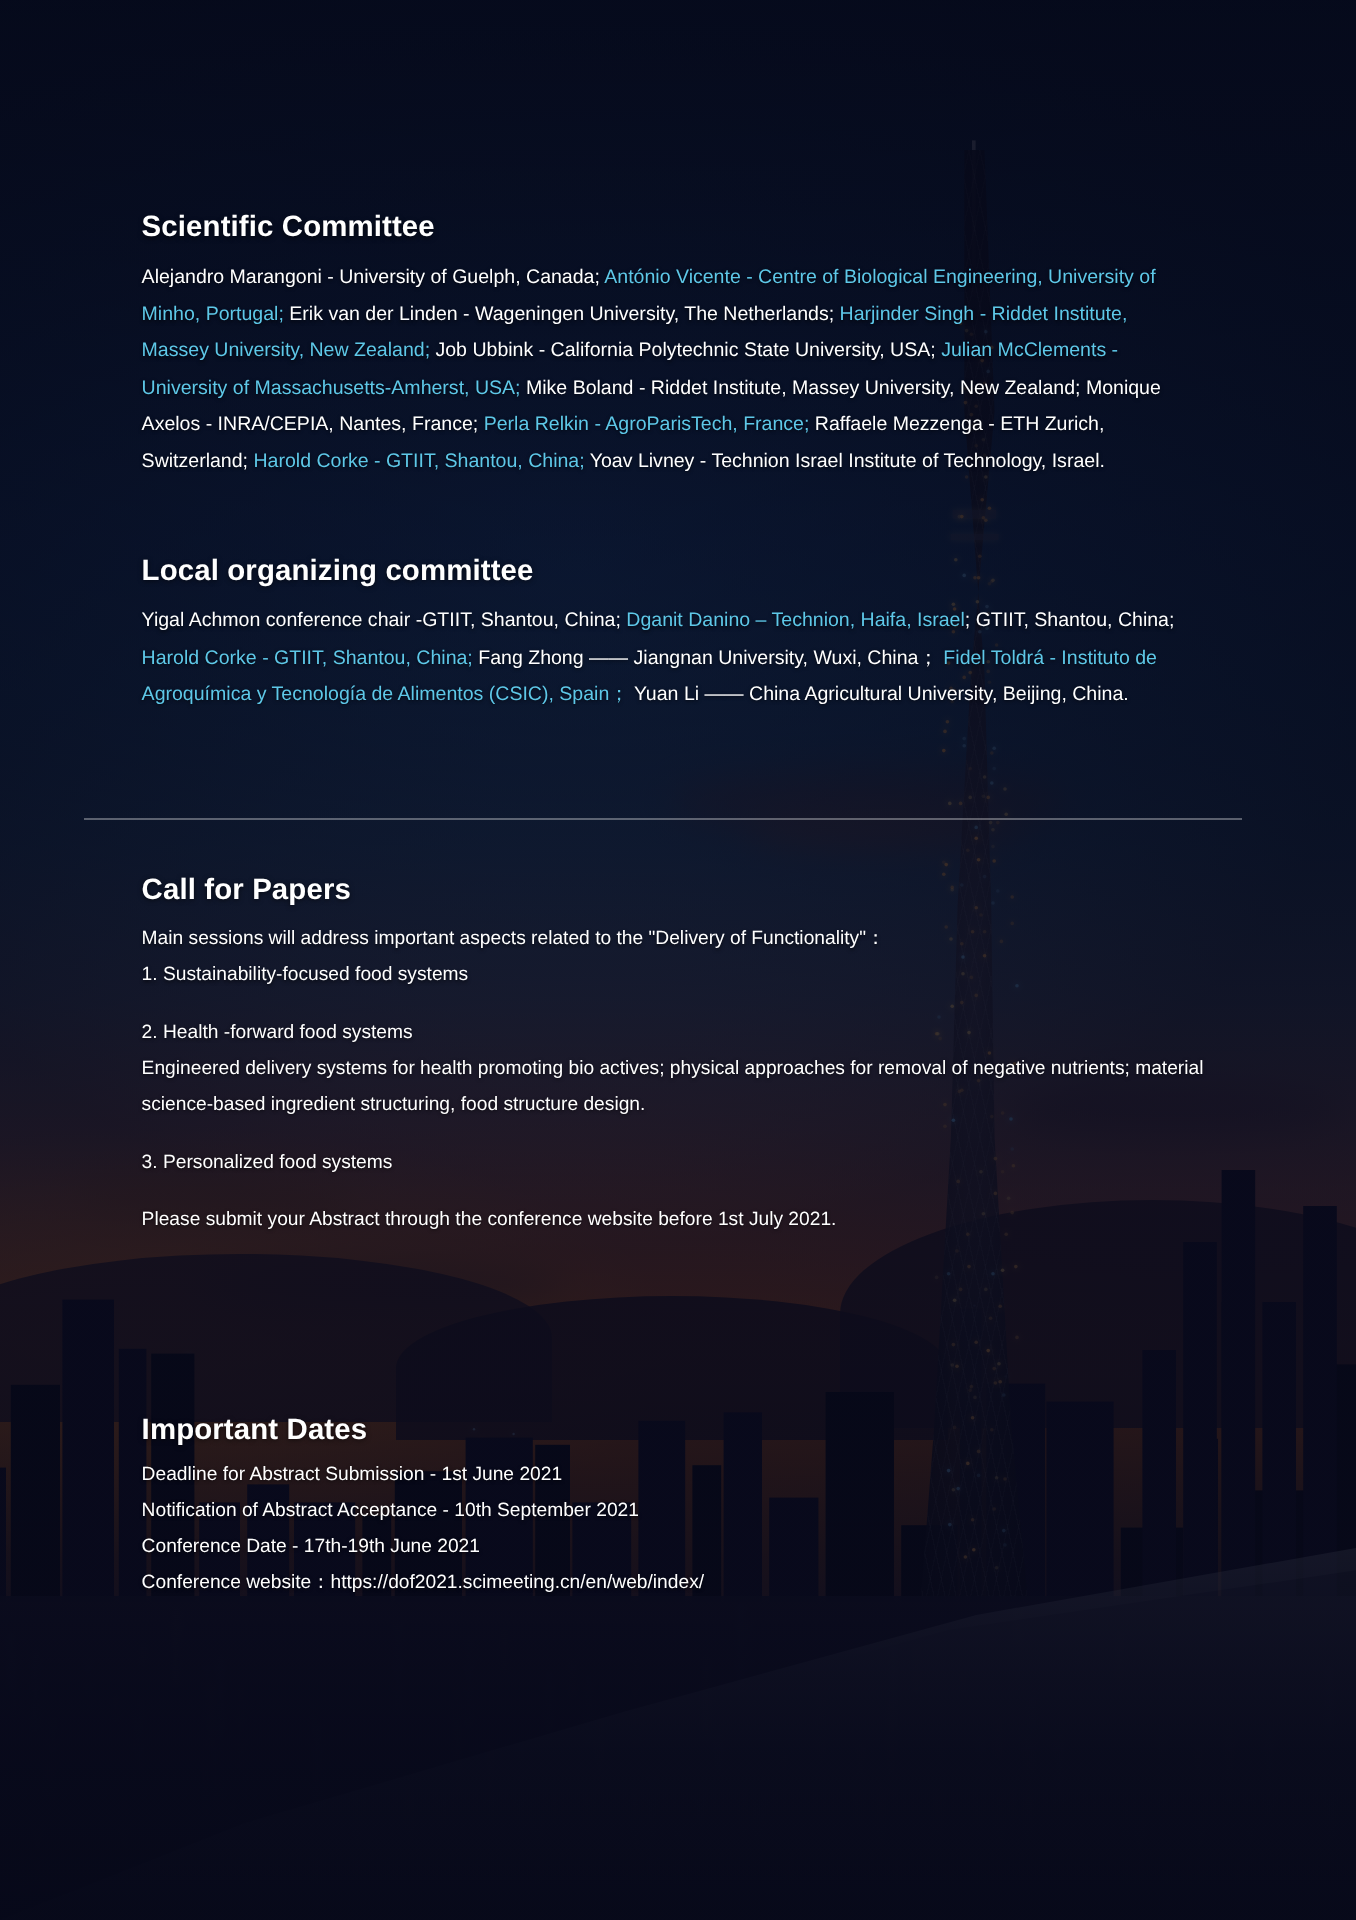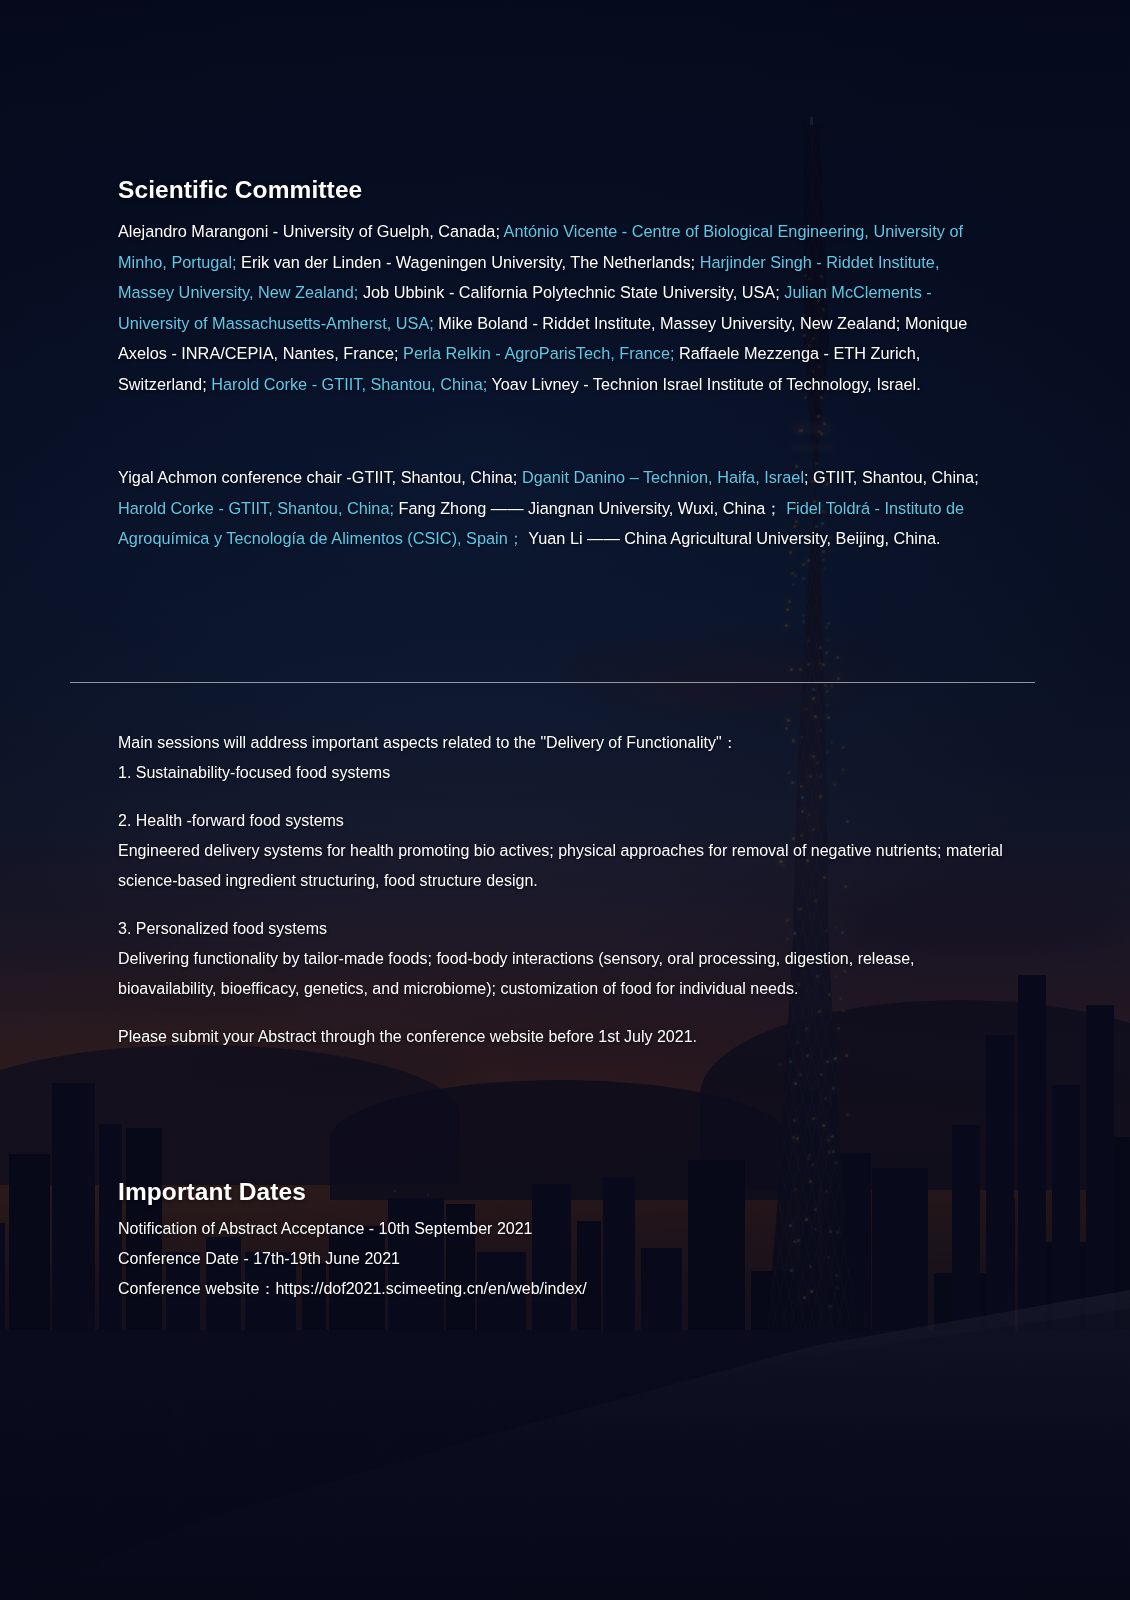--- a/index.html
+++ b/index.html
@@ -457,41 +457,43 @@
   <div class="bg-layer bg-vignette" style="z-index: 4;"></div>
 
   <div id="content" style="z-index: 10;">
 
     <div class="section" id="sec-scientific">
       <h2 class="heading">Scientific Committee</h2>
       <p class="body" id="scientific-body"><span>Alejandro Marangoni - University of Guelph, Canada; </span><span class="hl">António Vicente - Centre of Biological Engineering, University of Minho, Portugal; </span><span>Erik van der Linden - Wageningen University, The Netherlands; </span><span class="hl">Harjinder Singh - Riddet Institute, Massey University, New Zealand; </span><span>Job Ubbink - California Polytechnic State University, USA; </span><span class="hl">Julian McClements - University of Massachusetts-Amherst, USA; </span><span>Mike Boland - Riddet Institute, Massey University, New Zealand; Monique Axelos - INRA/CEPIA, Nantes, France; </span><span class="hl">Perla Relkin - AgroParisTech, France; </span><span>Raffaele Mezzenga - ETH Zurich, Switzerland; </span><span class="hl">Harold Corke - GTIIT, Shantou, China; </span><span>Yoav Livney - Technion Israel Institute of Technology, Israel.</span></p>
     </div>
 
     <div class="section" id="sec-local">
+      <h2 class="heading">Local organizing committee</h2>
       <p class="body" id="local-body"><span>Yigal Achmon conference chair -GTIIT, Shantou, China; </span><span class="hl">Dganit Danino – Technion, Haifa, Israel</span><span>; GTIIT, Shantou, China; </span><span class="hl">Harold Corke - GTIIT, Shantou, China; </span><span>Fang Zhong —— Jiangnan University, Wuxi, China；</span><span class="hl"> Fidel Toldrá - Instituto de Agroquímica y Tecnología de Alimentos (CSIC), Spain；</span><span>  Yuan Li —— China Agricultural University, Beijing, China.</span></p>
     </div>
 
     <div class="divider"></div>
 
     <div class="section" id="sec-call">
+      <h2 class="heading">Call for Papers</h2>
       <p class="body">Main sessions will address important aspects related to the "Delivery of Functionality"：</p>
 
       <p class="body">1. Sustainability-focused food systems</p>
 
       <p class="body para-gap">2. Health -forward food systems</p>
       <p class="body">Engineered delivery systems for health promoting bio actives; physical approaches for removal of negative nutrients; material science-based ingredient structuring, food structure design.</p>
 
       <p class="body para-gap">3. Personalized food systems</p>
-      <p class="body">Delivering functionality by tailor-made foods; food-body interactions (sensory, oral processing, digestion, release, bioavailability, bioefficacy, genetics, and microbiome); customization of food for individual needs.</p>
 
       <p class="body para-gap">Please submit your Abstract through the conference website before 1st July 2021.</p>
     </div>
 
     <div class="section" id="sec-dates">
       <h2 class="heading">Important Dates</h2>
+      <p class="body">Deadline for Abstract Submission - 1st June 2021</p>
       <p class="body">Notification of Abstract Acceptance - 10th September 2021</p>
       <p class="body">Conference Date - 17th-19th June 2021</p>
       <p class="body">Conference website：https://dof2021.scimeeting.cn/en/web/index/</p>
     </div>
 
   </div>
 <div class="bldg l" style="left: -20px; width: 25px; height: 112px; bottom: 265px; z-index: 1;"></div>
     <div class="bldg d" style="left: 9px; width: 41px; height: 181px; bottom: 265px; z-index: 1;"></div>
     <div class="tower-light" style="color: rgb(255, 210, 127); left: 17.9564px; top: 1233.29px; width: 2px; height: 2px; opacity: 0.75;"></div>
     <div class="tower-light" style="color: rgb(255, 210, 127); left: 14.0726px; top: 1323.68px; width: 2px; height: 2px; opacity: 0.53;"></div>

